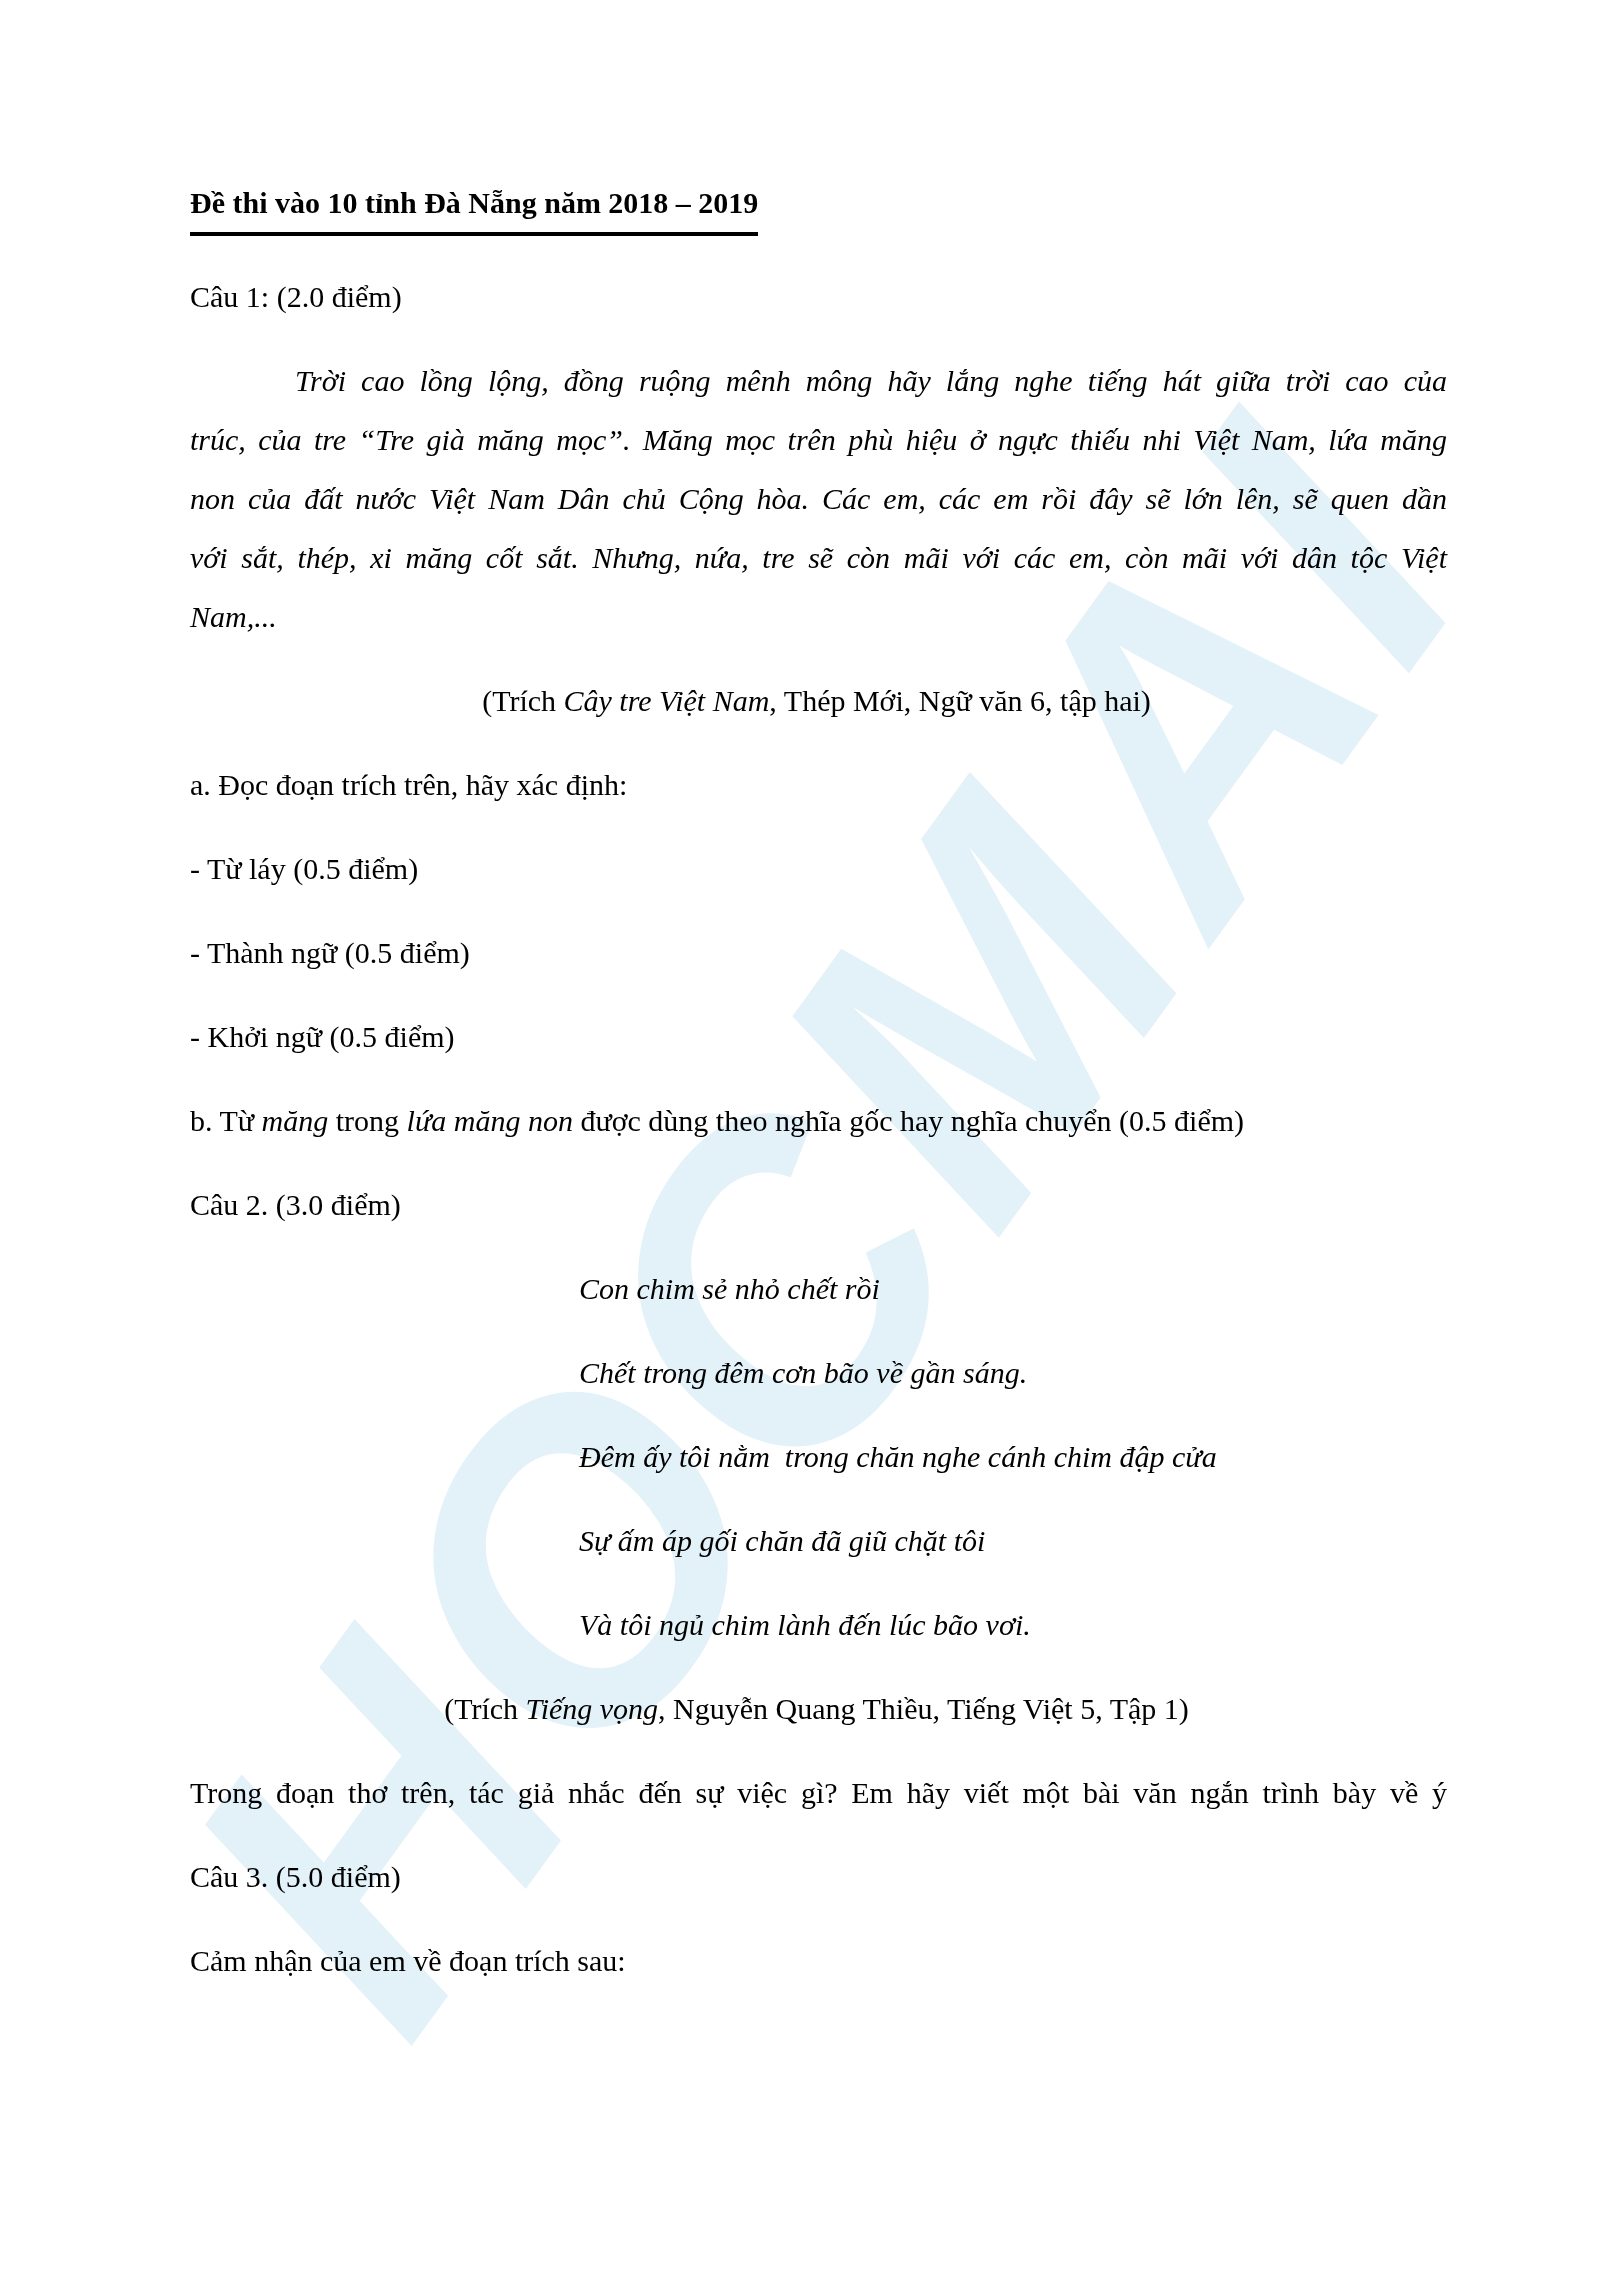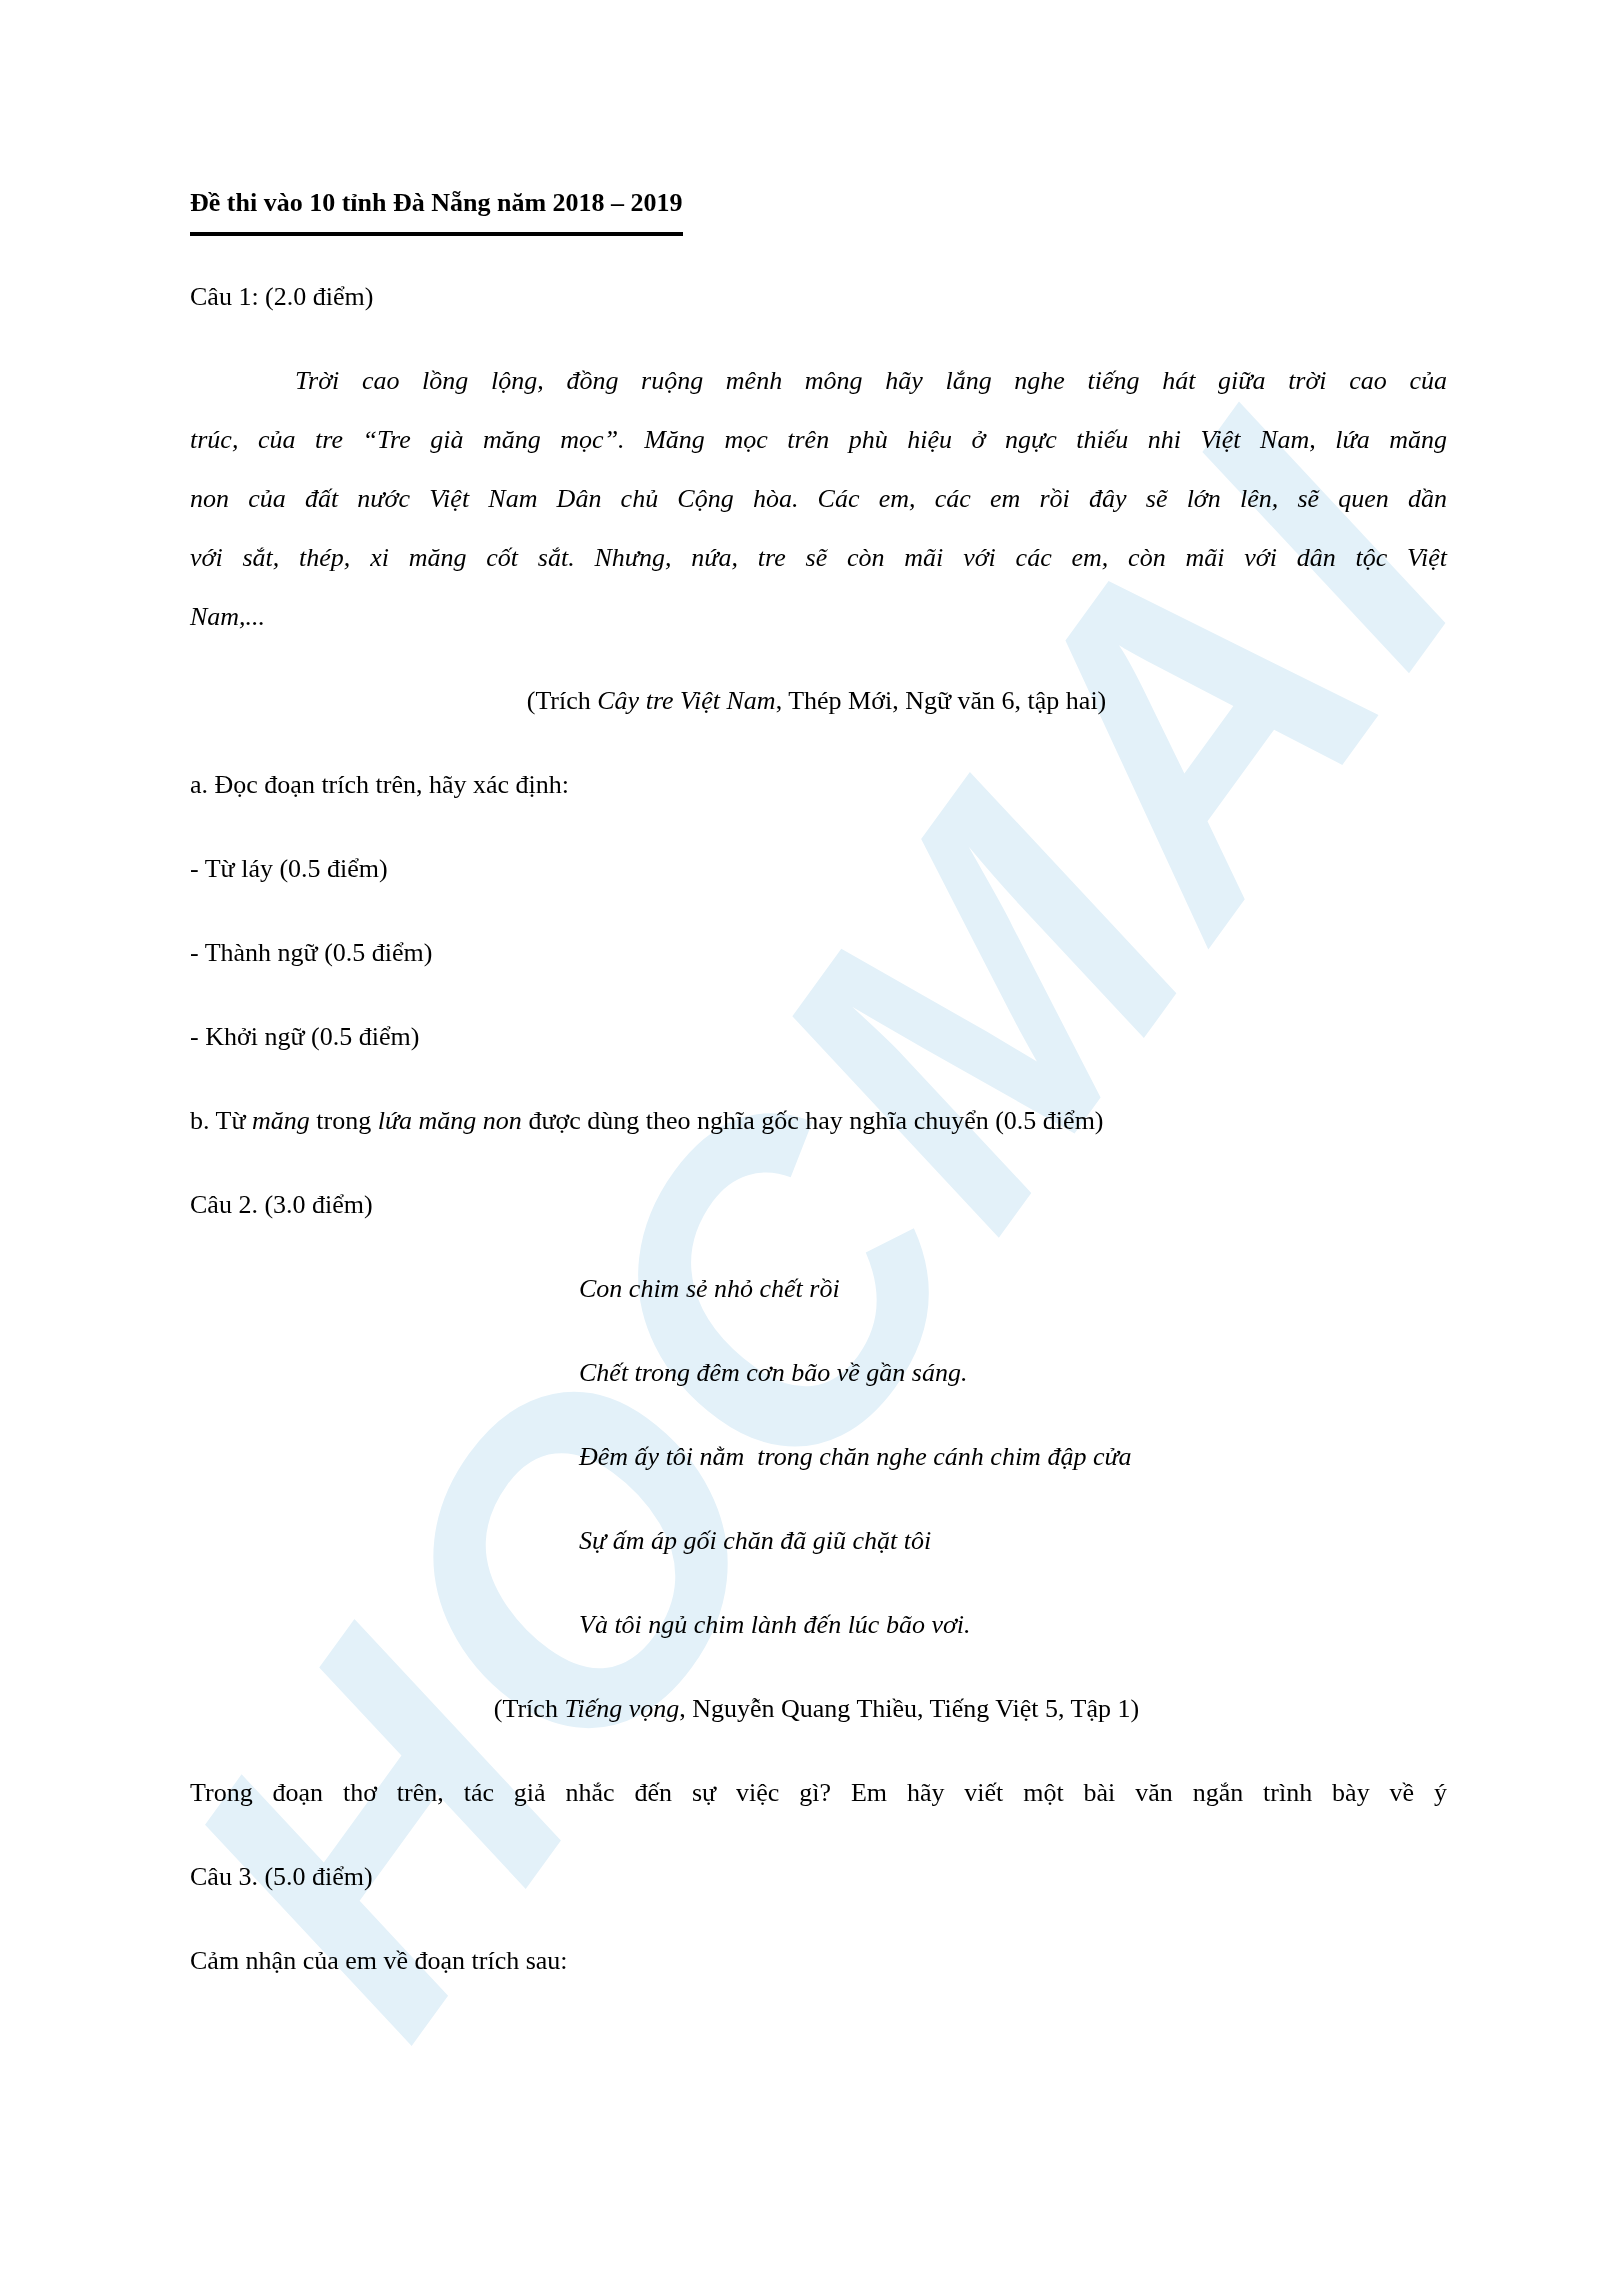--- a/index.html
+++ b/index.html
@@ -28,21 +28,21 @@
     user-select: none;
     z-index: 0;
   }
   .content {
     position: absolute;
     left: 190px;
     top: 0;
     width: 1257px;
     padding-top: 173px;
     z-index: 1;
-    font-size: 26px;
+    font-size: 30px;
     line-height: 59px;
   }
   .title-wrap { margin: 0 0 31px 0; line-height: 59px; }
   .doc-title {
     display: inline-block;
     font-weight: bold;
     border-bottom: 4.6px solid #000;
     padding-bottom: 2.6px;
     line-height: 52px;
   }

